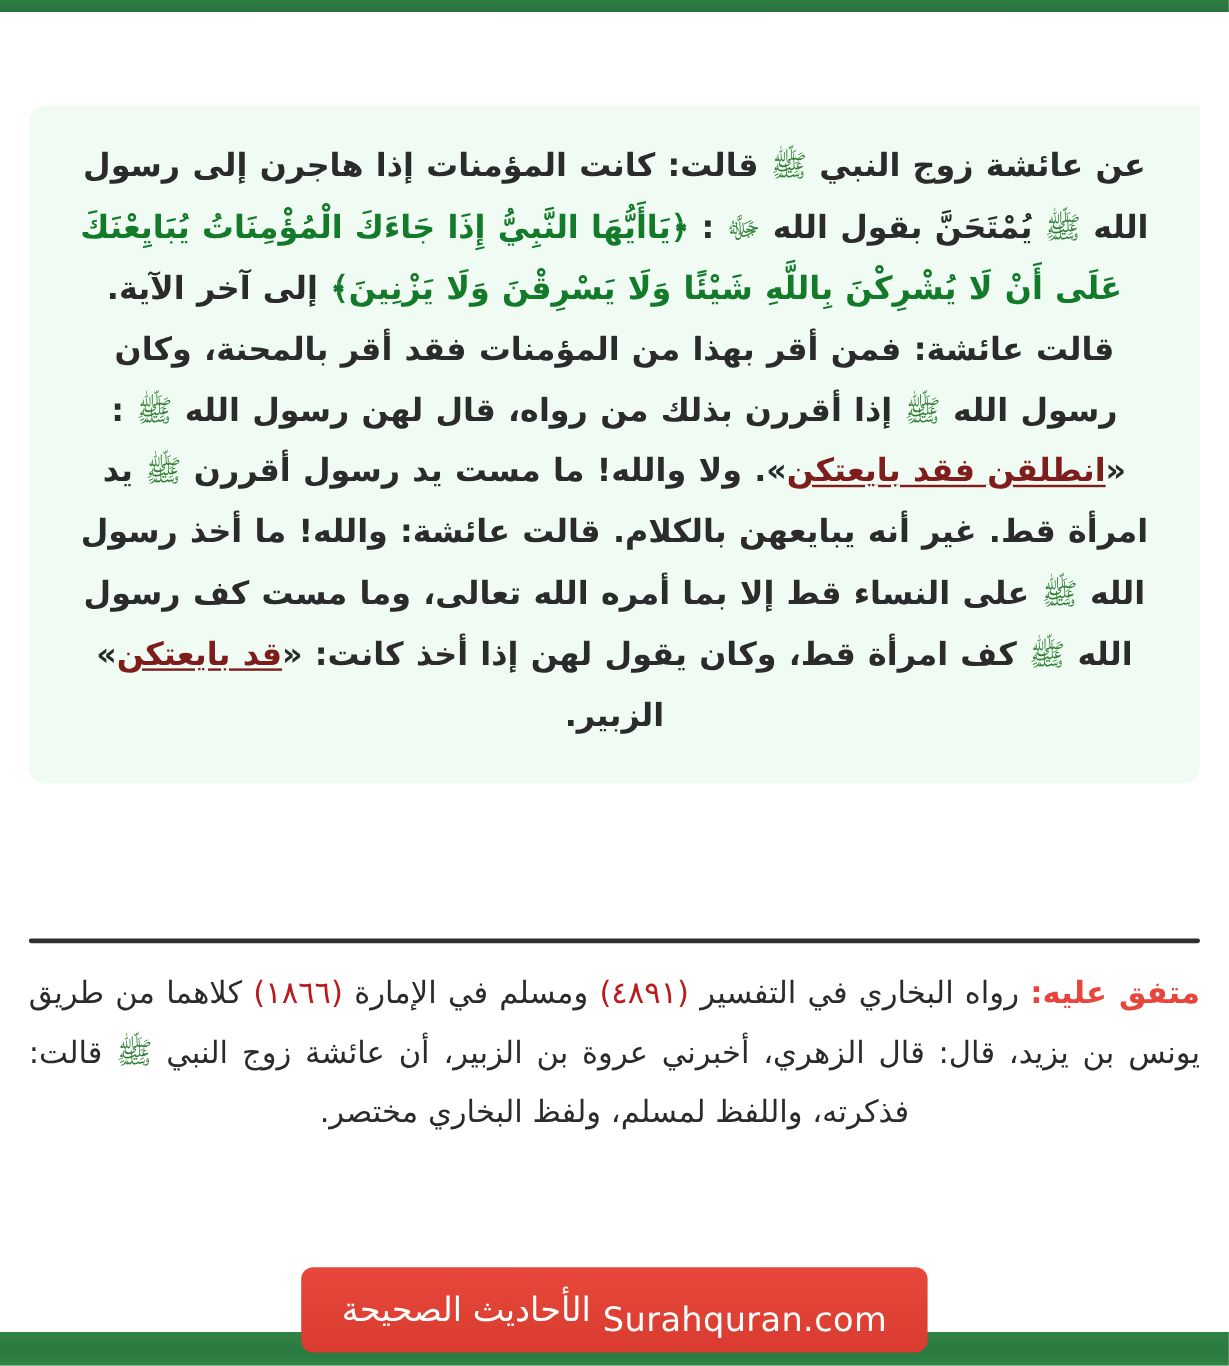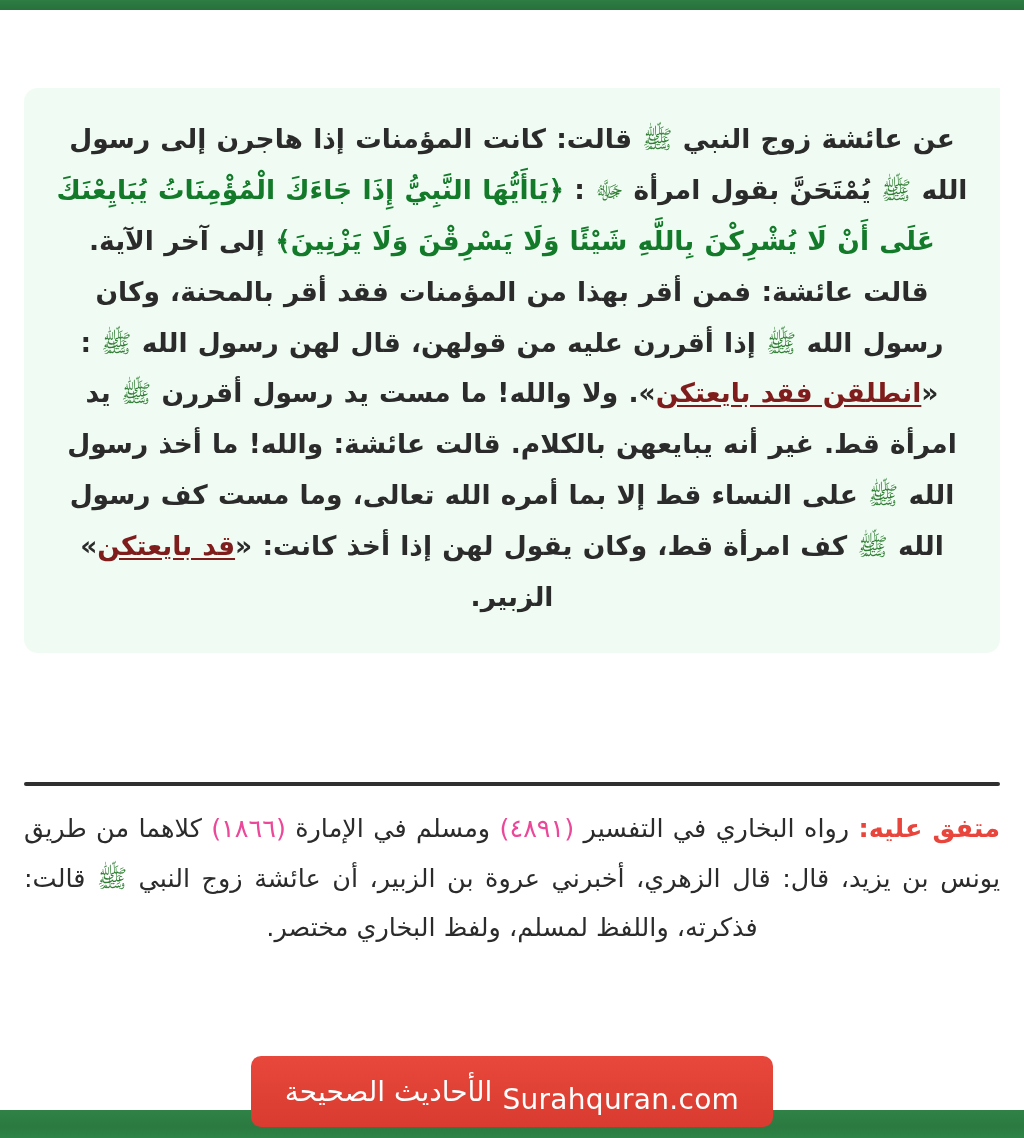--- a/index.html
+++ b/index.html
@@ -126,21 +126,21 @@
     color: #2b2b2b;
     text-align: justify;
     text-align-last: center;
   }
   .source-label {
     color: #e8453c;
     font-weight: bold;
     margin-top: 24px;
   }
   .ref-num {
-    color: #ec4899;
+    color: #b91c1c;
   }
 
   
   .footer-row {
     position: absolute;
     left: 0;
     right: 0;
     top: 1046px;
     display: flex;
     justify-content: center;
@@ -173,27 +173,27 @@
 
 <div class="sheet">
 
 
   <div class="hadith-card">
     <p class="hadith-text">
       <span>عن عائشة زوج النبي</span>
       <span class="sall">ﷺ</span>
       <span>قالت: كانت المؤمنات إذا هاجرن إلى رسول الله</span>
       <span class="sall">ﷺ</span>
-      <span>يُمْتَحَنَّ بقول امرأة</span>
+      <span>يُمْتَحَنَّ بقول الله</span>
       <span class="sall">ﷻ</span>
       <span>:</span>
       <span class="quran">﴿</span><span class="quran">يَاأَيُّهَا النَّبِيُّ إِذَا جَاءَكَ الْمُؤْمِنَاتُ يُبَايِعْنَكَ عَلَى أَنْ لَا يُشْرِكْنَ بِاللَّهِ شَيْئًا وَلَا يَسْرِقْنَ وَلَا يَزْنِينَ</span><span class="quran">﴾</span>
       <span>إلى آخر الآية. قالت عائشة: فمن أقر بهذا من المؤمنات فقد أقر بالمحنة، وكان رسول الله</span>
       <span class="sall">ﷺ</span>
-      <span>إذا أقررن عليه من قولهن، قال لهن رسول الله</span>
+      <span>إذا أقررن بذلك من رواه، قال لهن رسول الله</span>
       <span class="sall">ﷺ</span>
       <span>: «</span><span class="saying">انطلقن فقد بايعتكن</span><span>». ولا والله! ما مست يد رسول أقررن</span>
       <span class="sall">ﷺ</span>
       <span>يد امرأة قط. غير أنه يبايعهن بالكلام. قالت عائشة: والله! ما أخذ رسول الله</span>
       <span class="sall">ﷺ</span>
       <span>على النساء قط إلا بما أمره الله تعالى، وما مست كف رسول الله</span>
       <span class="sall">ﷺ</span>
       <span>كف امرأة قط، وكان يقول لهن إذا أخذ كانت: «</span><span class="saying">قد بايعتكن</span><span>» الزبير.</span>
     </p>
   </div>

